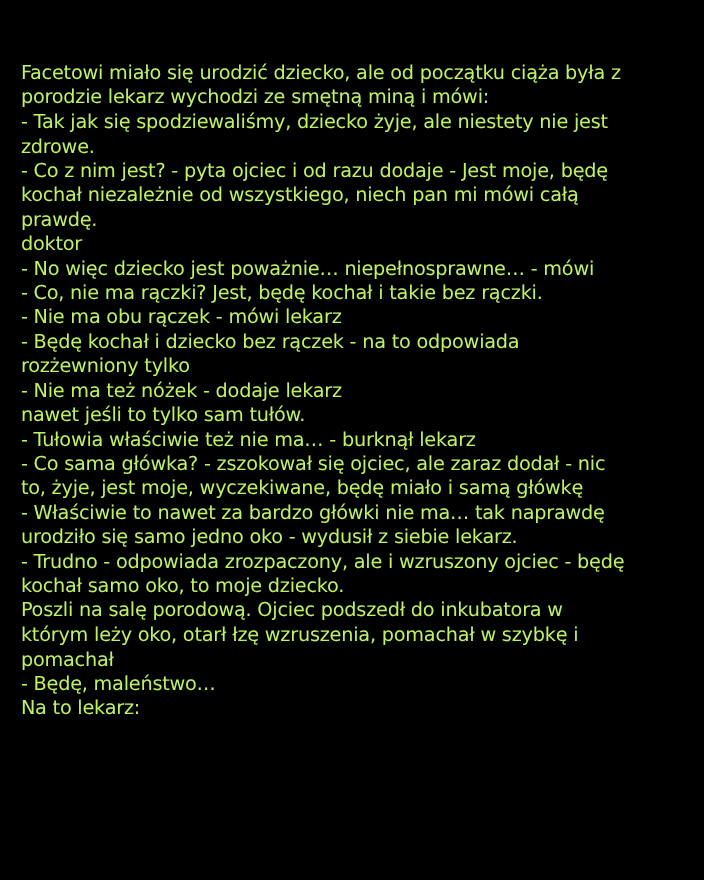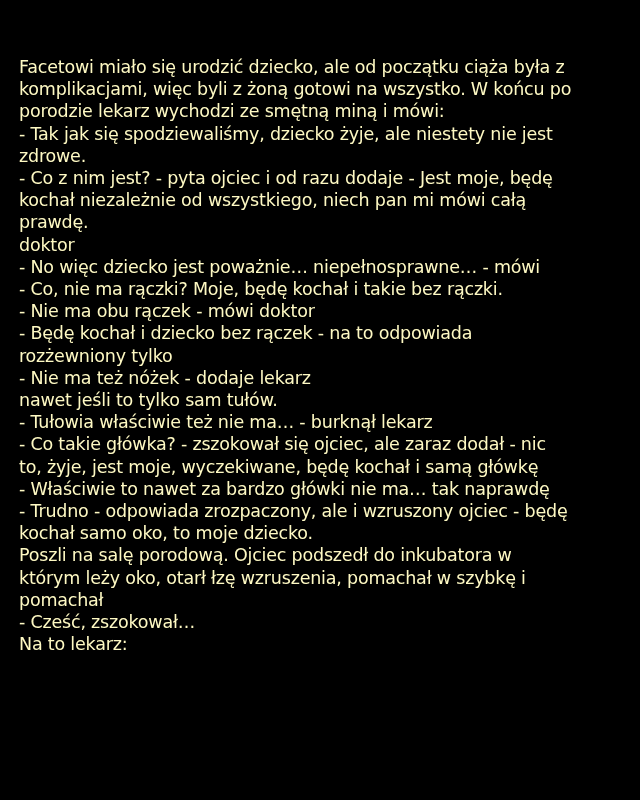--- a/index.html
+++ b/index.html
@@ -10,52 +10,52 @@
     width: 640px;
     height: 800px;
     background: #000000;
     overflow: hidden;
   }
   .text-block {
     padding: 56px 18px 0 19px;
     font-family: "DejaVu Sans", "Liberation Sans", sans-serif;
     font-size: 17.5px;
     line-height: 22.2px;
-    color: #fef9c3;
+    color: #bef264;
     letter-spacing: -0.2px;
   }
   .line {
     white-space: pre;
     min-height: 22.2px;
   }
 </style>
 </head>
 <body>
 
 <div class="text-block">
   <div class="line">Facetowi miało się urodzić dziecko, ale od początku ciąża była z</div>
-  <div class="line">komplikacjami, więc byli z żoną gotowi na wszystko. W końcu po</div>
   <div class="line">porodzie lekarz wychodzi ze smętną miną i mówi:</div>
   <div class="line">- Tak jak się spodziewaliśmy, dziecko żyje, ale niestety nie jest</div>
   <div class="line">zdrowe.</div>
   <div class="line">- Co z nim jest? - pyta ojciec i od razu dodaje - Jest moje, będę</div>
   <div class="line">kochał niezależnie od wszystkiego, niech pan mi mówi całą</div>
   <div class="line">prawdę.</div>
   <div class="line">doktor</div>
   <div class="line">- No więc dziecko jest poważnie… niepełnosprawne… - mówi</div>
-  <div class="line">- Co, nie ma rączki? Moje, będę kochał i takie bez rączki.</div>
-  <div class="line">- Nie ma obu rączek - mówi doktor</div>
+  <div class="line">- Co, nie ma rączki? Jest, będę kochał i takie bez rączki.</div>
+  <div class="line">- Nie ma obu rączek - mówi lekarz</div>
   <div class="line">- Będę kochał i dziecko bez rączek - na to odpowiada</div>
   <div class="line">rozżewniony tylko</div>
   <div class="line">- Nie ma też nóżek - dodaje lekarz</div>
   <div class="line">nawet jeśli to tylko sam tułów.</div>
   <div class="line">- Tułowia właściwie też nie ma… - burknął lekarz</div>
-  <div class="line">- Co takie główka? - zszokował się ojciec, ale zaraz dodał - nic</div>
-  <div class="line">to, żyje, jest moje, wyczekiwane, będę kochał i samą główkę</div>
+  <div class="line">- Co sama główka? - zszokował się ojciec, ale zaraz dodał - nic</div>
+  <div class="line">to, żyje, jest moje, wyczekiwane, będę miało i samą główkę</div>
   <div class="line">- Właściwie to nawet za bardzo główki nie ma… tak naprawdę</div>
+  <div class="line">urodziło się samo jedno oko - wydusił z siebie lekarz.</div>
   <div class="line">- Trudno - odpowiada zrozpaczony, ale i wzruszony ojciec - będę</div>
   <div class="line">kochał samo oko, to moje dziecko.</div>
   <div class="line">Poszli na salę porodową. Ojciec podszedł do inkubatora w</div>
   <div class="line">którym leży oko, otarł łzę wzruszenia, pomachał w szybkę i</div>
   <div class="line">pomachał</div>
-  <div class="line">- Cześć, zszokował…</div>
+  <div class="line">- Będę, maleństwo…</div>
   <div class="line">Na to lekarz:</div>
 </div>
 
 </body></html>

